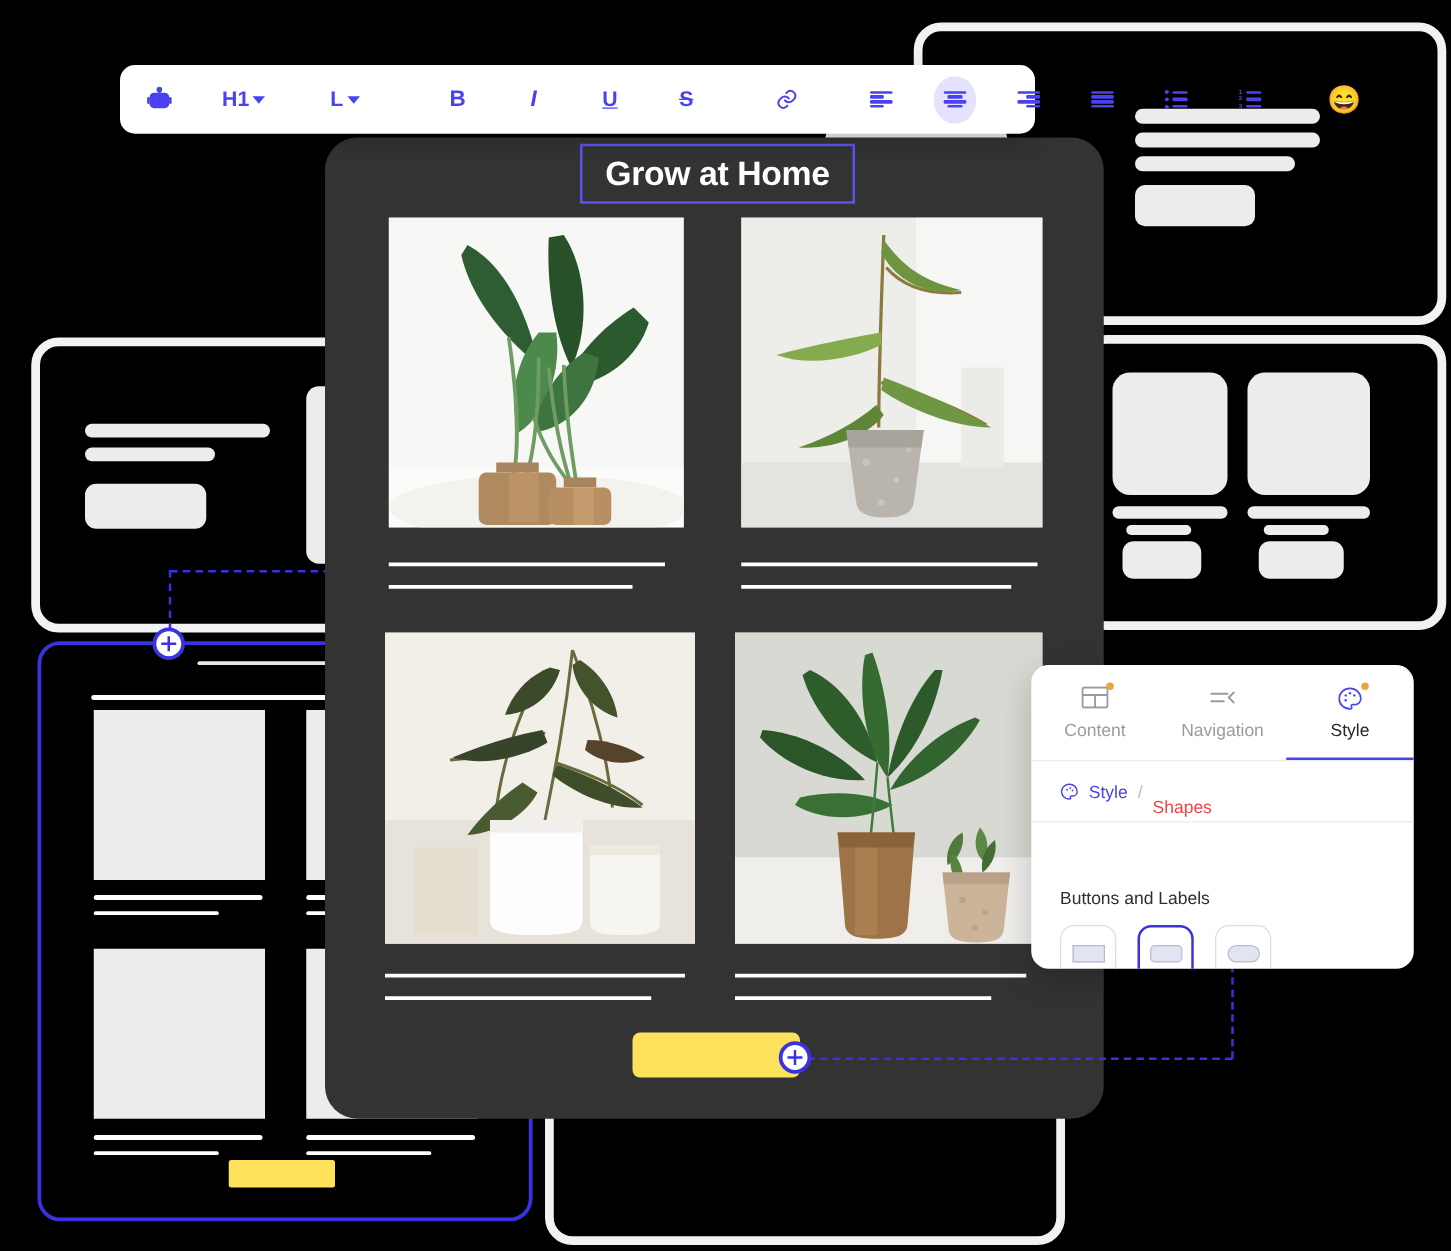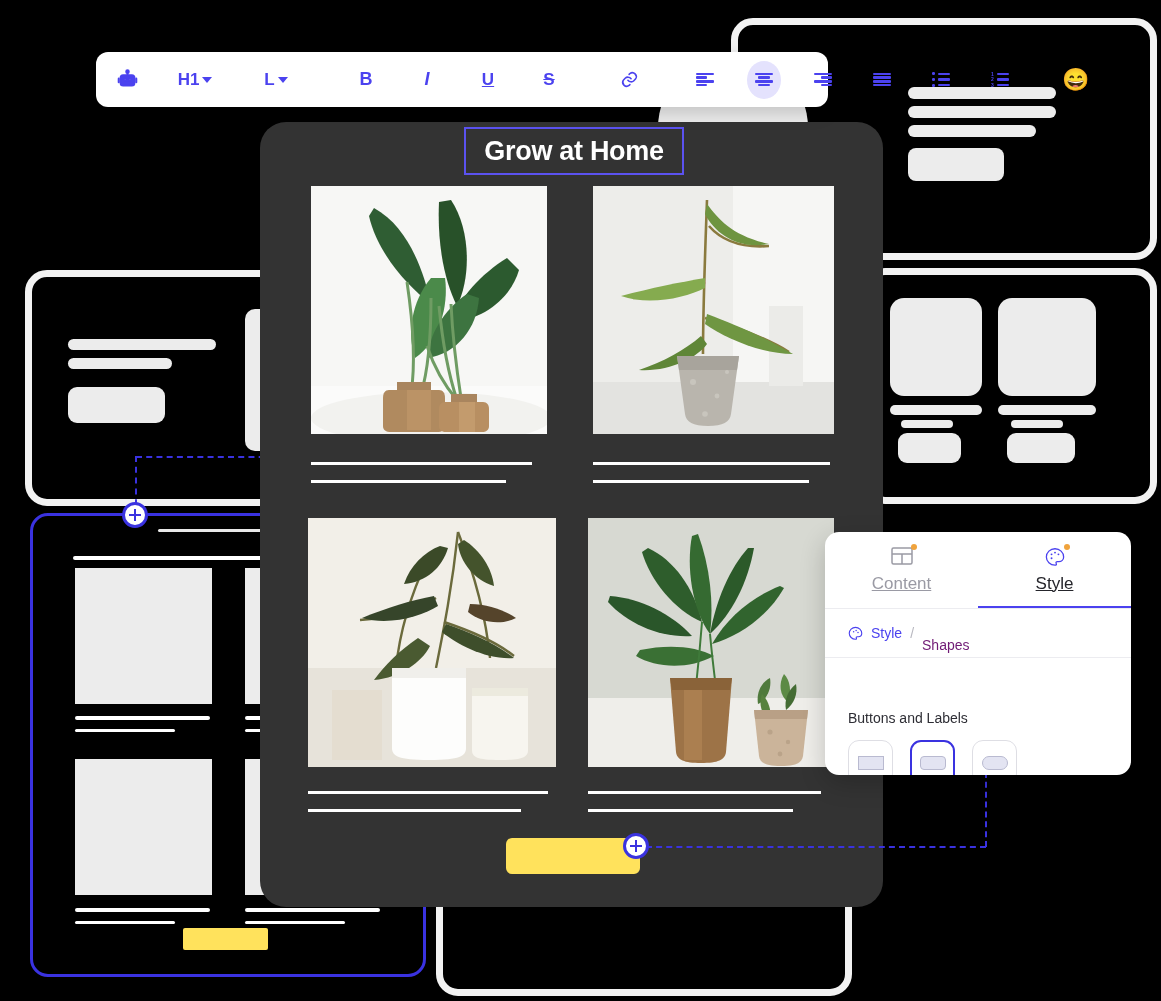--- a/index.html
+++ b/index.html
@@ -30,21 +30,21 @@
 
   
   #panel-bottomleft{
     position:absolute;left:30px;top:513px;width:390px;height:458px;
     border:3px solid #3a32e0;border-radius:18px;background:#000;
   }
   .wl{position:absolute;background:#fff;height:4px;border-radius:2px;}
 
   
   #main-canvas{
-    position:absolute;left:260px;top:122px;width:623px;height:785px;
+    position:absolute;left:260px;top:110px;width:623px;height:785px;
     background:#333333;border-radius:26px;overflow:hidden;
   }
   #heading-box{
     position:absolute;left:204px;top:5px;width:216px;height:44px;
     border:2px solid #5b52f0;display:flex;align-items:center;justify-content:center;
   }
   #heading-text{
     color:#fff;font-size:27px;font-weight:700;letter-spacing:-0.3px;white-space:nowrap;
   }
   .photo{position:absolute;overflow:hidden;background:#e9e9e9;}
@@ -102,31 +102,31 @@
   .lst .ln{height:2.4px;background:#4b42ef;border-radius:1px;flex:1;}
 
   
   #style-panel{
     position:absolute;left:825px;top:532px;width:306px;height:243px;
     background:#fff;border-radius:14px;box-shadow:0 8px 26px rgba(0,0,0,.20);
     overflow:hidden;
   }
   #tabs{display:flex;height:76px;}
   .tab{flex:1;display:flex;flex-direction:column;align-items:center;justify-content:center;gap:9px;cursor:pointer;position:relative;}
-  .tab .tlabel{font-size:17px;color:#9a9aa4;text-decoration:underline;}
+  .tab .tlabel{font-size:14px;color:#9a9aa4;}
   .tab.sel .tlabel{color:#25252b;}
   .tab .underline{position:absolute;left:0;right:0;bottom:0;height:2.5px;background:#4b42ef;display:none;}
   .tab.sel .underline{display:block;}
   .tab-icon{position:relative;width:22px;height:18px;}
   .dotbadge{position:absolute;right:-4px;top:-3px;width:6px;height:6px;border-radius:50%;background:#f0a33c;}
   #tabs-divider{height:1px;background:#ececf0;}
   #breadcrumb{height:48px;display:flex;align-items:center;gap:8px;padding:0 23px;font-size:14px;border-bottom:1px solid #ececf0;}
   #breadcrumb .bc-cur{color:#4b42ef;}
   #breadcrumb .bc-sep{color:#b8b8c0;}
-  #breadcrumb .bc-last{color:#701a75;margin-top:24px;}
+  #breadcrumb .bc-last{color:#ef4444;margin-top:24px;}
   #shapes-section{padding:19px 23px 0 23px;}
   #shapes-title{font-size:14px;color:#2e2e35;margin-top:33px;}
   #shape-row{display:flex;gap:17px;margin-top:14px;}
   .swatch{width:45px;height:45px;border-radius:11px;border:1px solid #dedee4;display:flex;align-items:center;justify-content:center;cursor:pointer;box-sizing:border-box;}
   .swatch.sel{border:2.5px solid #3a32e0;}
   .sw-in{width:26px;height:14px;background:#e3e4f2;border:1px solid #b9bad0;box-sizing:border-box;}
   .sw-in.r4{border-radius:4px;}
   .sw-in.pill{border-radius:8px;}
 </style>
 </head>
@@ -467,20 +467,30 @@
           <svg width="22" height="18" viewBox="0 0 22 18" fill="none" stroke="#9a9aa4" stroke-width="1.5">
             <rect x="1" y="1" width="20" height="16" rx="1.5"></rect>
             <path d="M1 7h20M11 7v10"></path>
           </svg>
           <span class="dotbadge"></span>
         </span>
         <span class="tlabel">Content</span>
 
       </div>
 
+      <div class="tab">
+        <span class="tab-icon">
+          <svg width="22" height="18" viewBox="0 0 22 18" fill="none" stroke="#9a9aa4" stroke-width="1.5" stroke-linecap="round">
+            <path d="M2 6h13M2 12h10"></path>
+              <path d="M20 5l-4 4 4 4"></path>
+          </svg>
+        </span>
+        <span class="tlabel">Navigation</span>
+
+      </div>
 
       <div class="tab sel">
         <span class="tab-icon">
           <svg width="22" height="19" viewBox="0 0 24 22" fill="none" stroke="#4b42ef" stroke-width="1.5">
             <path d="M12 2a10 9.5 0 0 0 0 19c1.6 0 2-1 1.4-1.9-.7-1.1.1-2.1 1.3-2.1h1.8A5.5 5.5 0 0 0 22 11.5C22 6.2 17.5 2 12 2z"></path>
             <circle cx="8" cy="8.5" r="1.1" fill="#4b42ef" stroke="none"></circle>
             <circle cx="12" cy="6.5" r="1.1" fill="#4b42ef" stroke="none"></circle>
             <circle cx="16" cy="8.5" r="1.1" fill="#4b42ef" stroke="none"></circle>
             <circle cx="8" cy="13" r="1.1" fill="#4b42ef" stroke="none"></circle>
           </svg>

